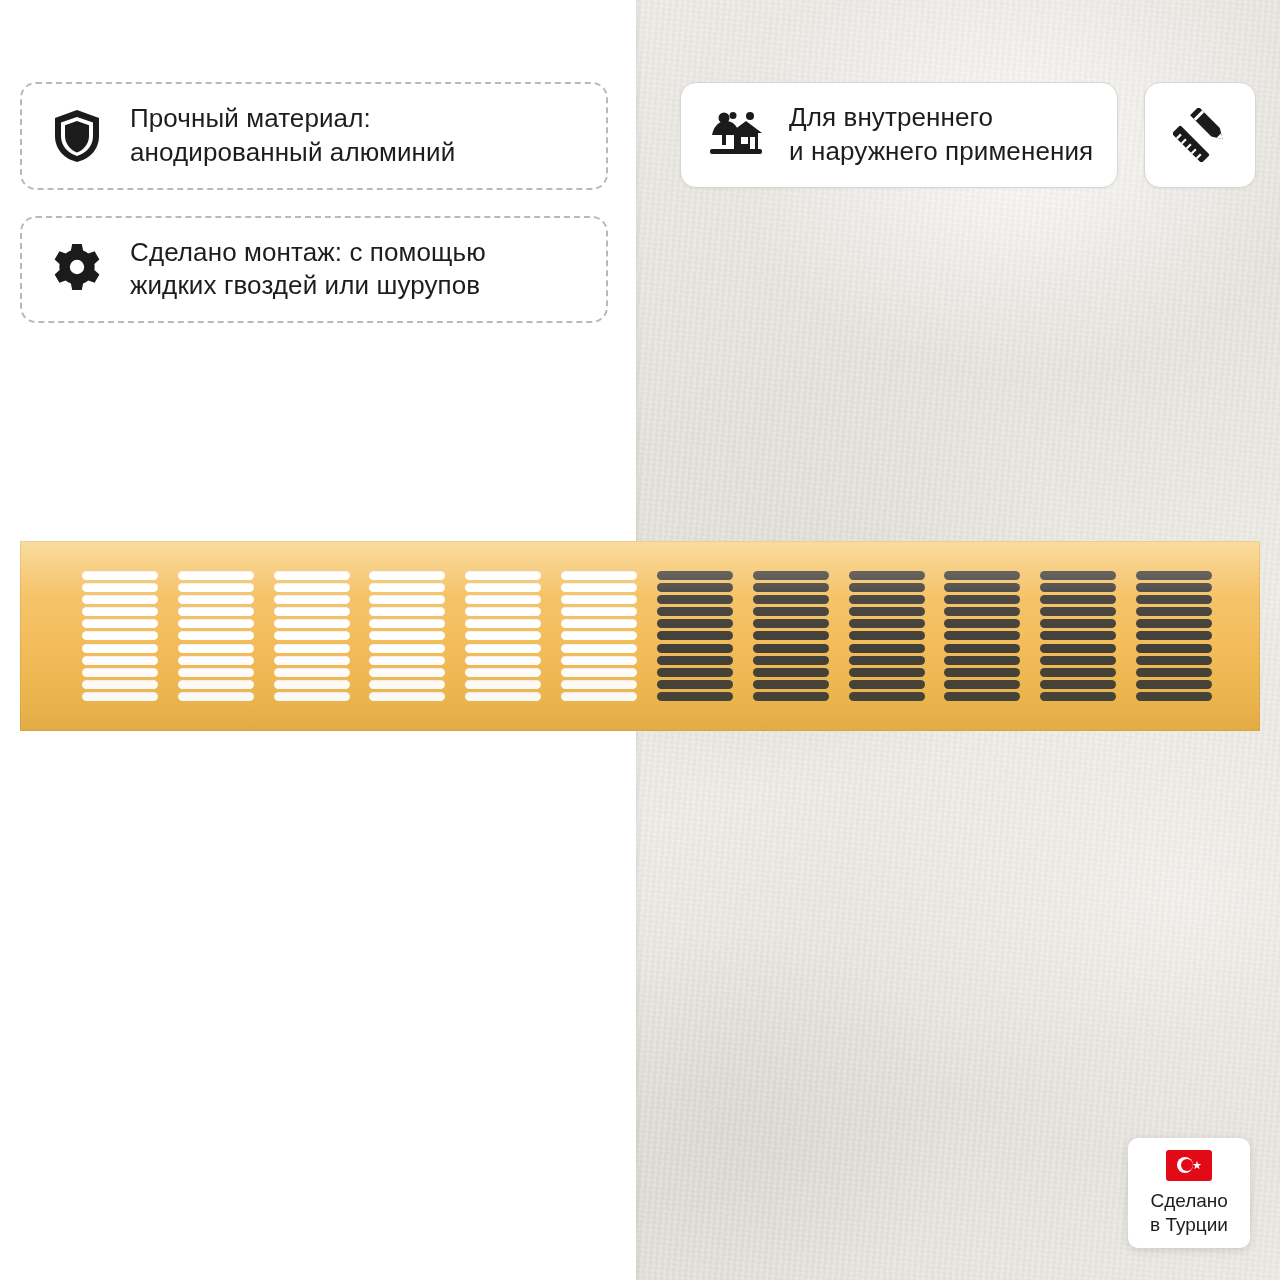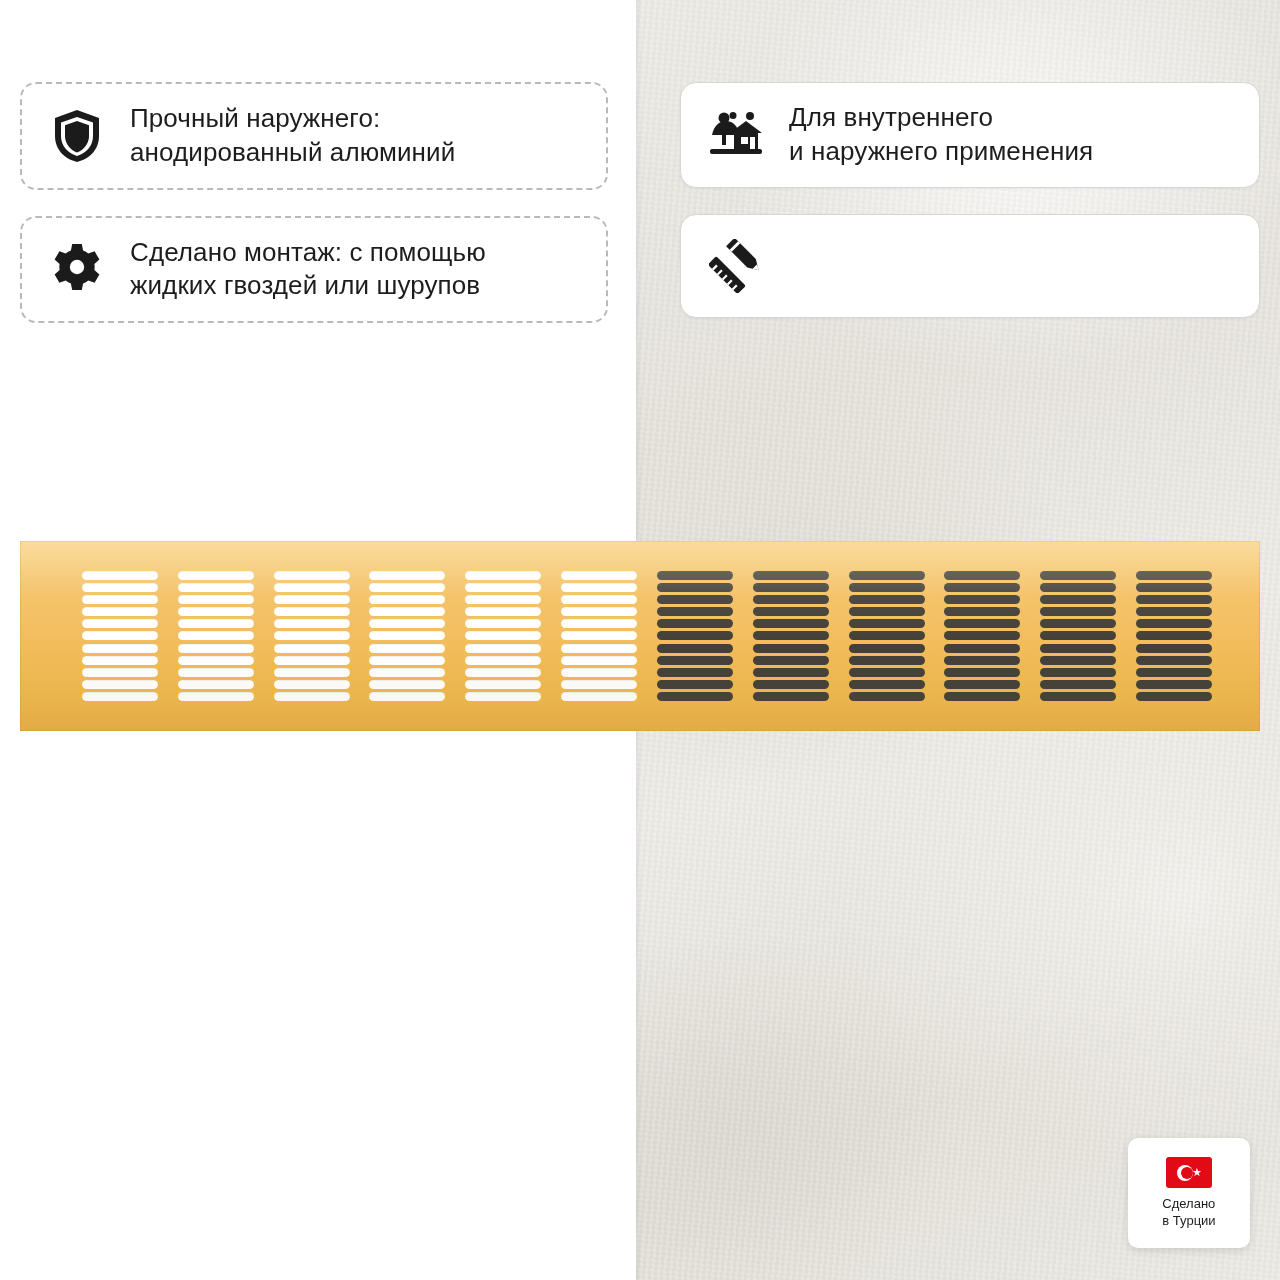--- a/index.html
+++ b/index.html
@@ -41,21 +41,21 @@
 
   
   .features-left {
     position: absolute; left: 20px; top: 82px;
     width: 588px;
     display: flex; flex-direction: column; gap: 26px;
   }
   .features-right {
     position: absolute; left: 680px; top: 82px;
     width: 580px;
-    display: flex; flex-direction: column; gap: 26px;
+    display: flex; flex-direction: row; gap: 26px;
   }
   .feature-card {
     display: flex; align-items: center;
     gap: 22px;
     padding: 18px 24px;
     min-height: 104px;
     border: 2px dashed #b9b9b9;
     border-radius: 16px;
     background: rgba(255,255,255,0.92);
   }
@@ -150,24 +150,24 @@
     background: #e30a17;
   }
   .flag .star {
     position: absolute;
     left: 26px; top: 11px;
     color: #ffffff;
     font-size: 11px;
     line-height: 9px;
   }
   .badge-text {
-    font-size: 13px;
+    font-size: 19px;
     line-height: 1.25;
     color: #1d1d1d;
-    text-align: left;
+    text-align: right;
     white-space: pre-line;
   }
 </style>
 </head>
 <body>
 
 <div class="canvas">
 
   <div class="bg-right"></div>
   <div class="bg-right-edge"></div>
@@ -175,21 +175,21 @@
   <div class="features-left">
 
     <div class="feature-card">
       <span class="feature-icon">
         <svg width="50" height="56" viewBox="0 0 50 56" aria-hidden="true">
           <path d="M25 2 L47 10 V28 C47 42 37 51 25 54 C13 51 3 42 3 28 V10 Z" fill="#1b1b1b"></path>
           <path d="M25 9 L41 14.5 V28 C41 38.5 33.5 45.5 25 48 C16.5 45.5 9 38.5 9 28 V14.5 Z" fill="#ffffff"></path>
           <path d="M25 13 L37 17.2 V28 C37 36.5 31 42.3 25 44.4 C19 42.3 13 36.5 13 28 V17.2 Z" fill="#1b1b1b"></path>
         </svg>
       </span>
-      <span class="feature-text">Прочный наружнего:
+      <span class="feature-text">Прочный материал:
 анодированный алюминий</span>
     </div>
 
     <div class="feature-card">
       <span class="feature-icon">
         <svg width="52" height="52" viewBox="0 0 52 52" aria-hidden="true">
           <path d="M21.2 1 h9.6 l1.3 6.6 a19 19 0 0 1 5.2 3 l6.3-2.3 4.8 8.3 -5 4.4 a19 19 0 0 1 0 6 l5 4.4 -4.8 8.3 -6.3-2.3 a19 19 0 0 1 -5.2 3 L30.8 47 h-9.6 l-1.3-6.6 a19 19 0 0 1 -5.2-3 l-6.3 2.3 -4.8-8.3 5-4.4 a19 19 0 0 1 0-6 l-5-4.4 4.8-8.3 6.3 2.3 a19 19 0 0 1 5.2-3 Z" fill="#1b1b1b"></path>
           <circle cx="26" cy="24" r="7.2" fill="#ffffff"></circle>
         </svg>
       </span>

